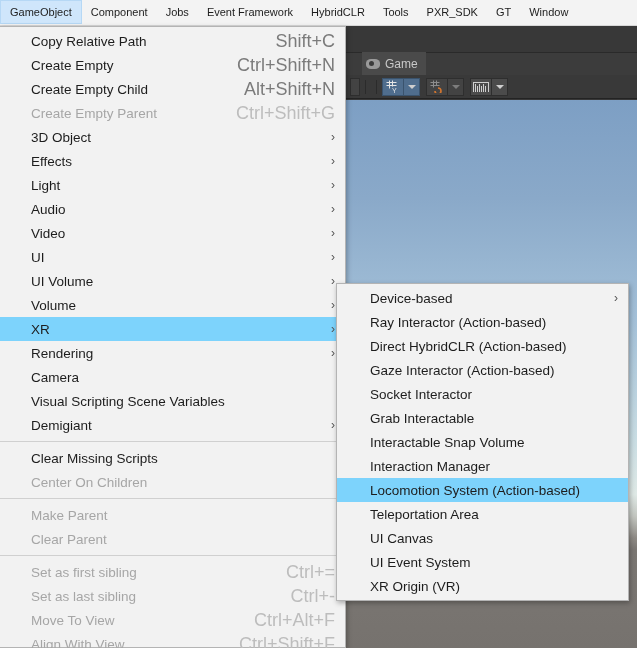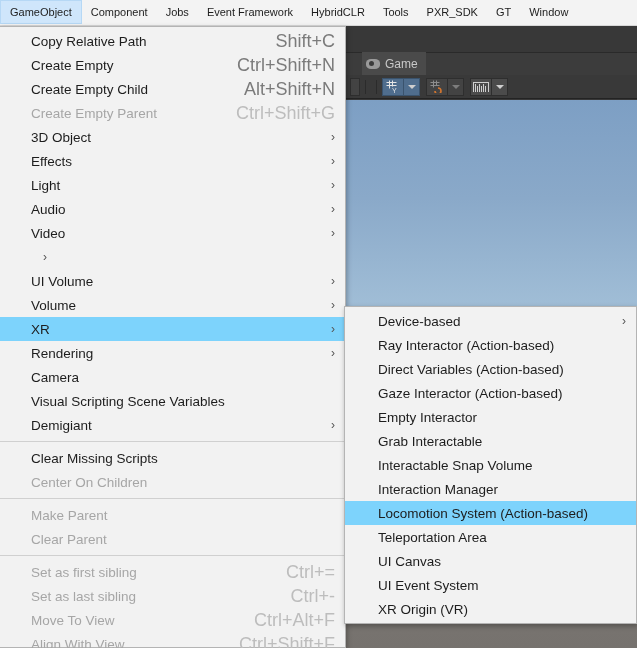--- a/index.html
+++ b/index.html
@@ -147,21 +147,21 @@
     border: 1px solid #b4b4b4;
     box-shadow: 1px 2px 5px rgba(0,0,0,0.30);
     z-index: 40;
     padding: 2px 0;
   }
   #main-menu {
     left: 0; top: 26px; width: 346px; height: 622px;
     border-left: none;
   }
   #sub-menu {
-    left: 344px; top: 283px; width: 293px; height: 318px; margin-top: 23px;
+    left: 336px; top: 283px; width: 293px; height: 318px;
   }
   .menu-row {
     position: relative;
     height: 24px;
     display: flex; align-items: center;
     padding: 0 10px 0 31px;
     font-size: 13.5px;
     color: #1d1d1d;
     white-space: nowrap;
   }
@@ -310,20 +310,21 @@
       </div>
       <div class="menu-row">
         <span class="menu-label">Audio</span>
         <span class="submenu-arrow">›</span>
       </div>
       <div class="menu-row">
         <span class="menu-label">Video</span>
         <span class="submenu-arrow">›</span>
       </div>
       <div class="menu-row">
+        <span class="menu-label">UI</span>
         <span class="submenu-arrow">›</span>
       </div>
       <div class="menu-row">
         <span class="menu-label">UI Volume</span>
         <span class="submenu-arrow">›</span>
       </div>
       <div class="menu-row">
         <span class="menu-label">Volume</span>
         <span class="submenu-arrow">›</span>
       </div>
@@ -380,27 +381,27 @@
 
   <div class="menu" id="sub-menu">
       <div class="menu-row sub-row">
         <span class="menu-label">Device-based</span>
         <span class="submenu-arrow">›</span>
       </div>
       <div class="menu-row sub-row">
         <span class="menu-label">Ray Interactor (Action-based)</span>
       </div>
       <div class="menu-row sub-row">
-        <span class="menu-label">Direct Variables (Action-based)</span>
+        <span class="menu-label">Direct HybridCLR (Action-based)</span>
       </div>
       <div class="menu-row sub-row">
         <span class="menu-label">Gaze Interactor (Action-based)</span>
       </div>
       <div class="menu-row sub-row">
-        <span class="menu-label">Empty Interactor</span>
+        <span class="menu-label">Socket Interactor</span>
       </div>
       <div class="menu-row sub-row">
         <span class="menu-label">Grab Interactable</span>
       </div>
       <div class="menu-row sub-row">
         <span class="menu-label">Interactable Snap Volume</span>
       </div>
       <div class="menu-row sub-row">
         <span class="menu-label">Interaction Manager</span>
       </div>

